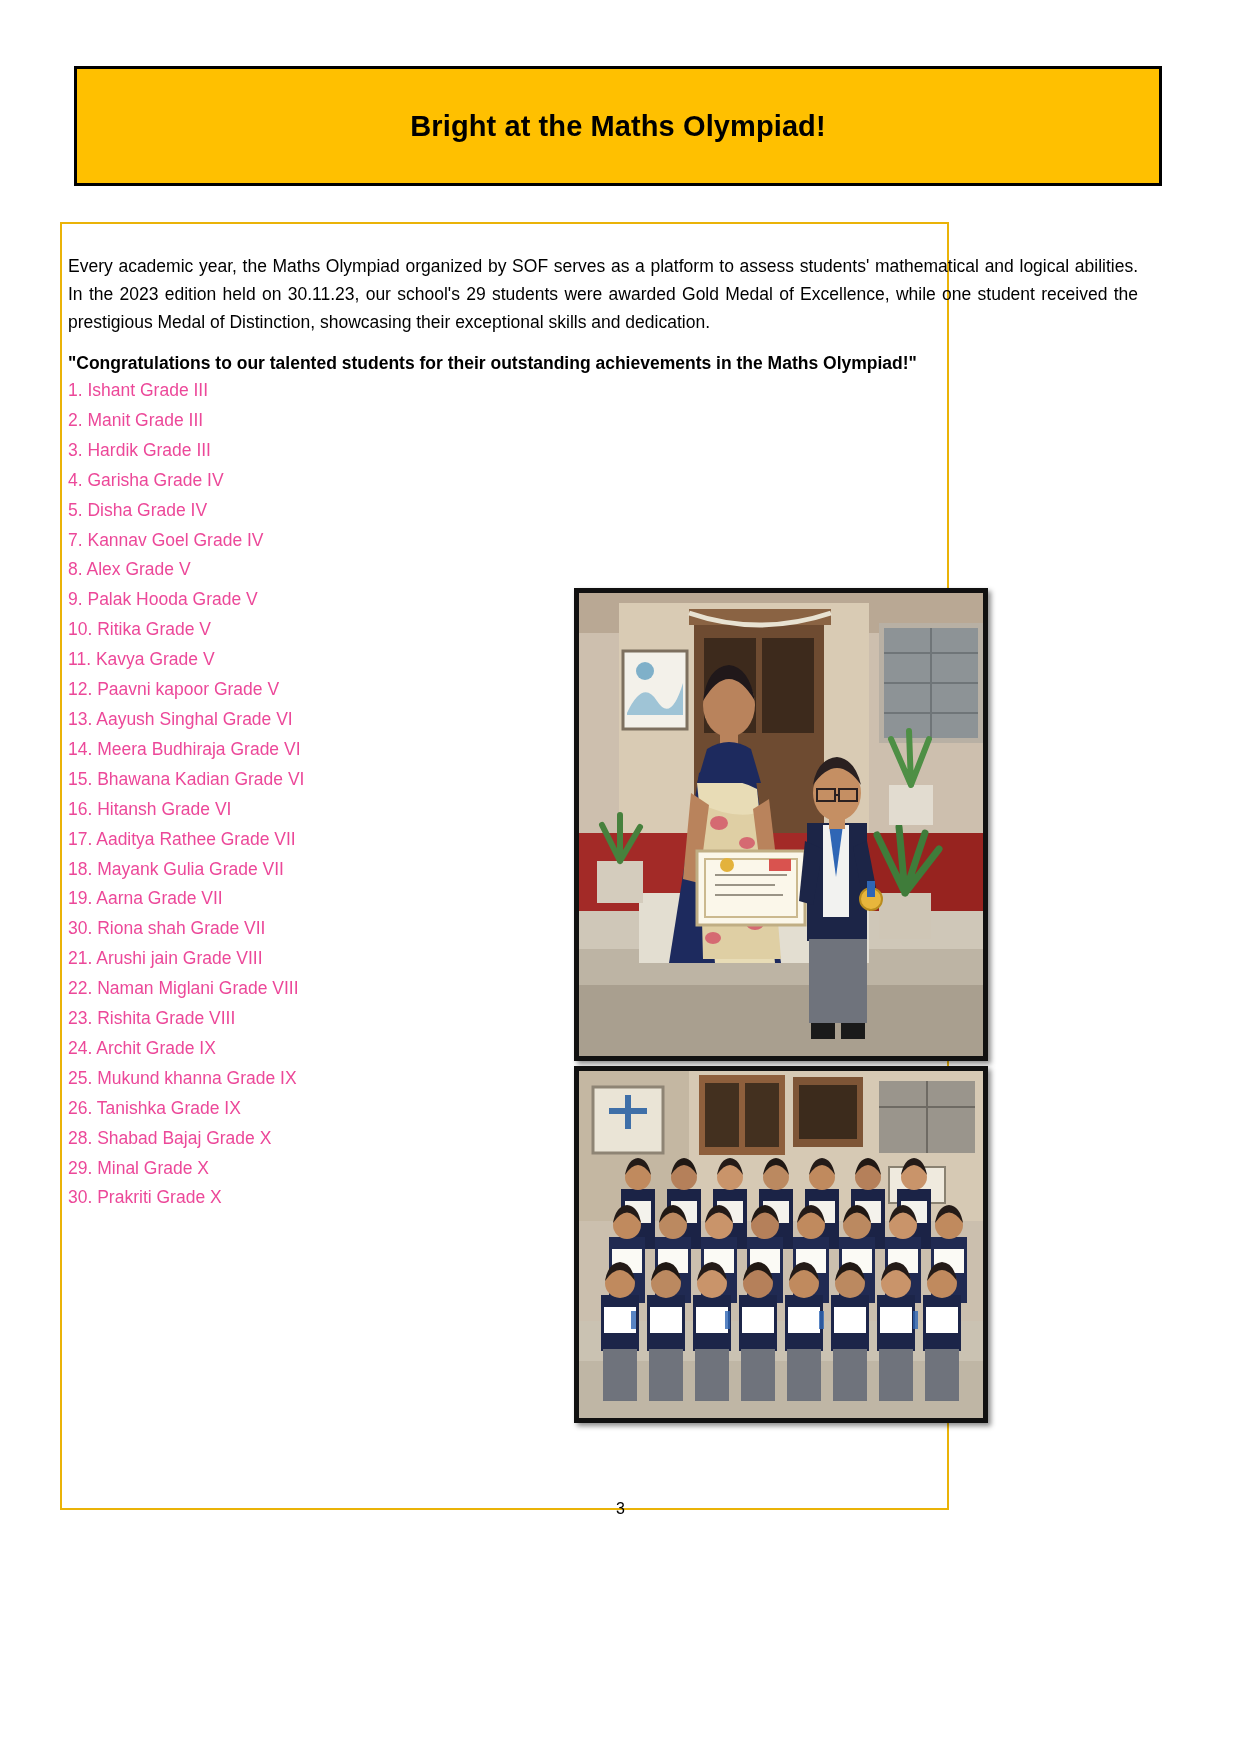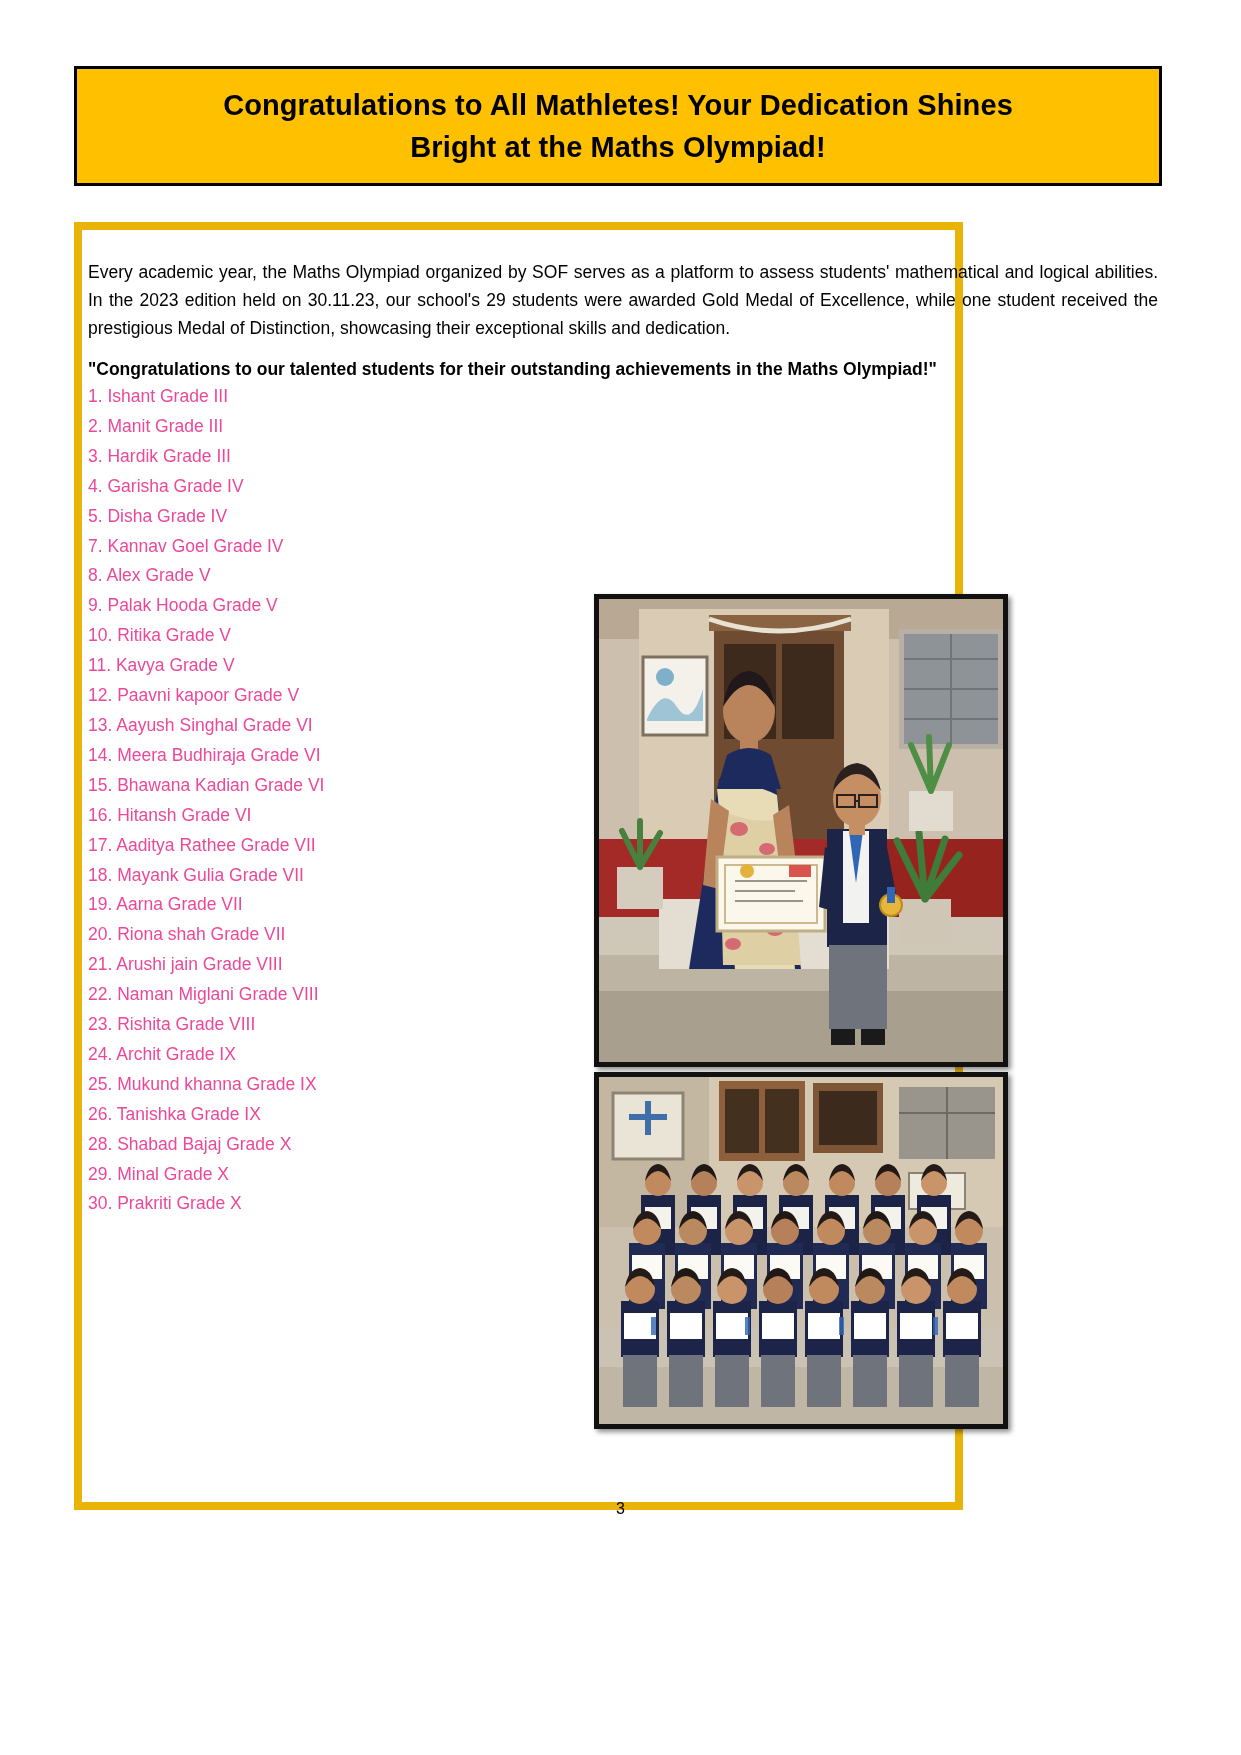--- a/index.html
+++ b/index.html
@@ -38,25 +38,25 @@
   .banner-line {
     font-size: 29px;
     font-weight: bold;
     line-height: 1.45;
     text-align: center;
     color: #000000;
     letter-spacing: 0.1px;
   }
   .body-box {
     position: absolute;
-    left: 74px;
+    left: 60px;
     top: 222px;
     width: 889px;
     height: 1288px;
-    border: 8px solid #eab308;
+    border: 2px solid #eab308;
     box-sizing: border-box;
   }
   .intro {
     position: absolute;
     left: 6px;
     top: 10px;
     width: 1070px;
     font-size: 17.5px;
     line-height: 1.62;
     text-align: justify;
@@ -117,21 +117,20 @@
     font-size: 16px;
     color: #000000;
   }
 </style>
 </head>
 <body>
 
 <div class="page">
 
   <div class="banner">
-    <div class="banner-line">Congratulations to All Mathletes! Your Dedication Shines</div>
     <div class="banner-line">Bright at the Maths Olympiad!</div>
   </div>
 
   <div class="body-box">
 
     <p class="intro"> Every academic year, the Maths Olympiad organized by SOF serves as a platform to assess students' mathematical and logical abilities. In the 2023 edition held on 30.11.23, our school's 29 students were awarded  Gold Medal of Excellence, while one student received the prestigious Medal of Distinction, showcasing their exceptional skills and dedication.</p>
 
     <p class="highlight">"Congratulations to our talented students for their outstanding achievements in the Maths Olympiad!"</p>
 
     <ul class="name-list">
@@ -146,21 +145,21 @@
       <li>10. Ritika Grade V</li>
       <li>11. Kavya Grade V</li>
       <li>12. Paavni kapoor Grade V</li>
       <li>13. Aayush Singhal Grade VI</li>
       <li>14. Meera Budhiraja Grade VI</li>
       <li>15. Bhawana Kadian Grade VI</li>
       <li>16. Hitansh Grade VI</li>
       <li>17. Aaditya Rathee Grade VII</li>
       <li>18. Mayank Gulia Grade VII</li>
       <li>19. Aarna Grade VII</li>
-      <li>20. Riona shah Grade VII</li>
+      <li>30. Riona shah Grade VII</li>
       <li>21. Arushi jain Grade VIII</li>
       <li>22. Naman Miglani Grade VIII</li>
       <li> 23. Rishita Grade VIII</li>
       <li>24. Archit Grade IX</li>
       <li>25. Mukund khanna Grade IX</li>
       <li> 26. Tanishka Grade IX</li>
       <li>28. Shabad Bajaj Grade X</li>
       <li>29. Minal Grade X</li>
       <li>30. Prakriti Grade X</li>
     </ul>

